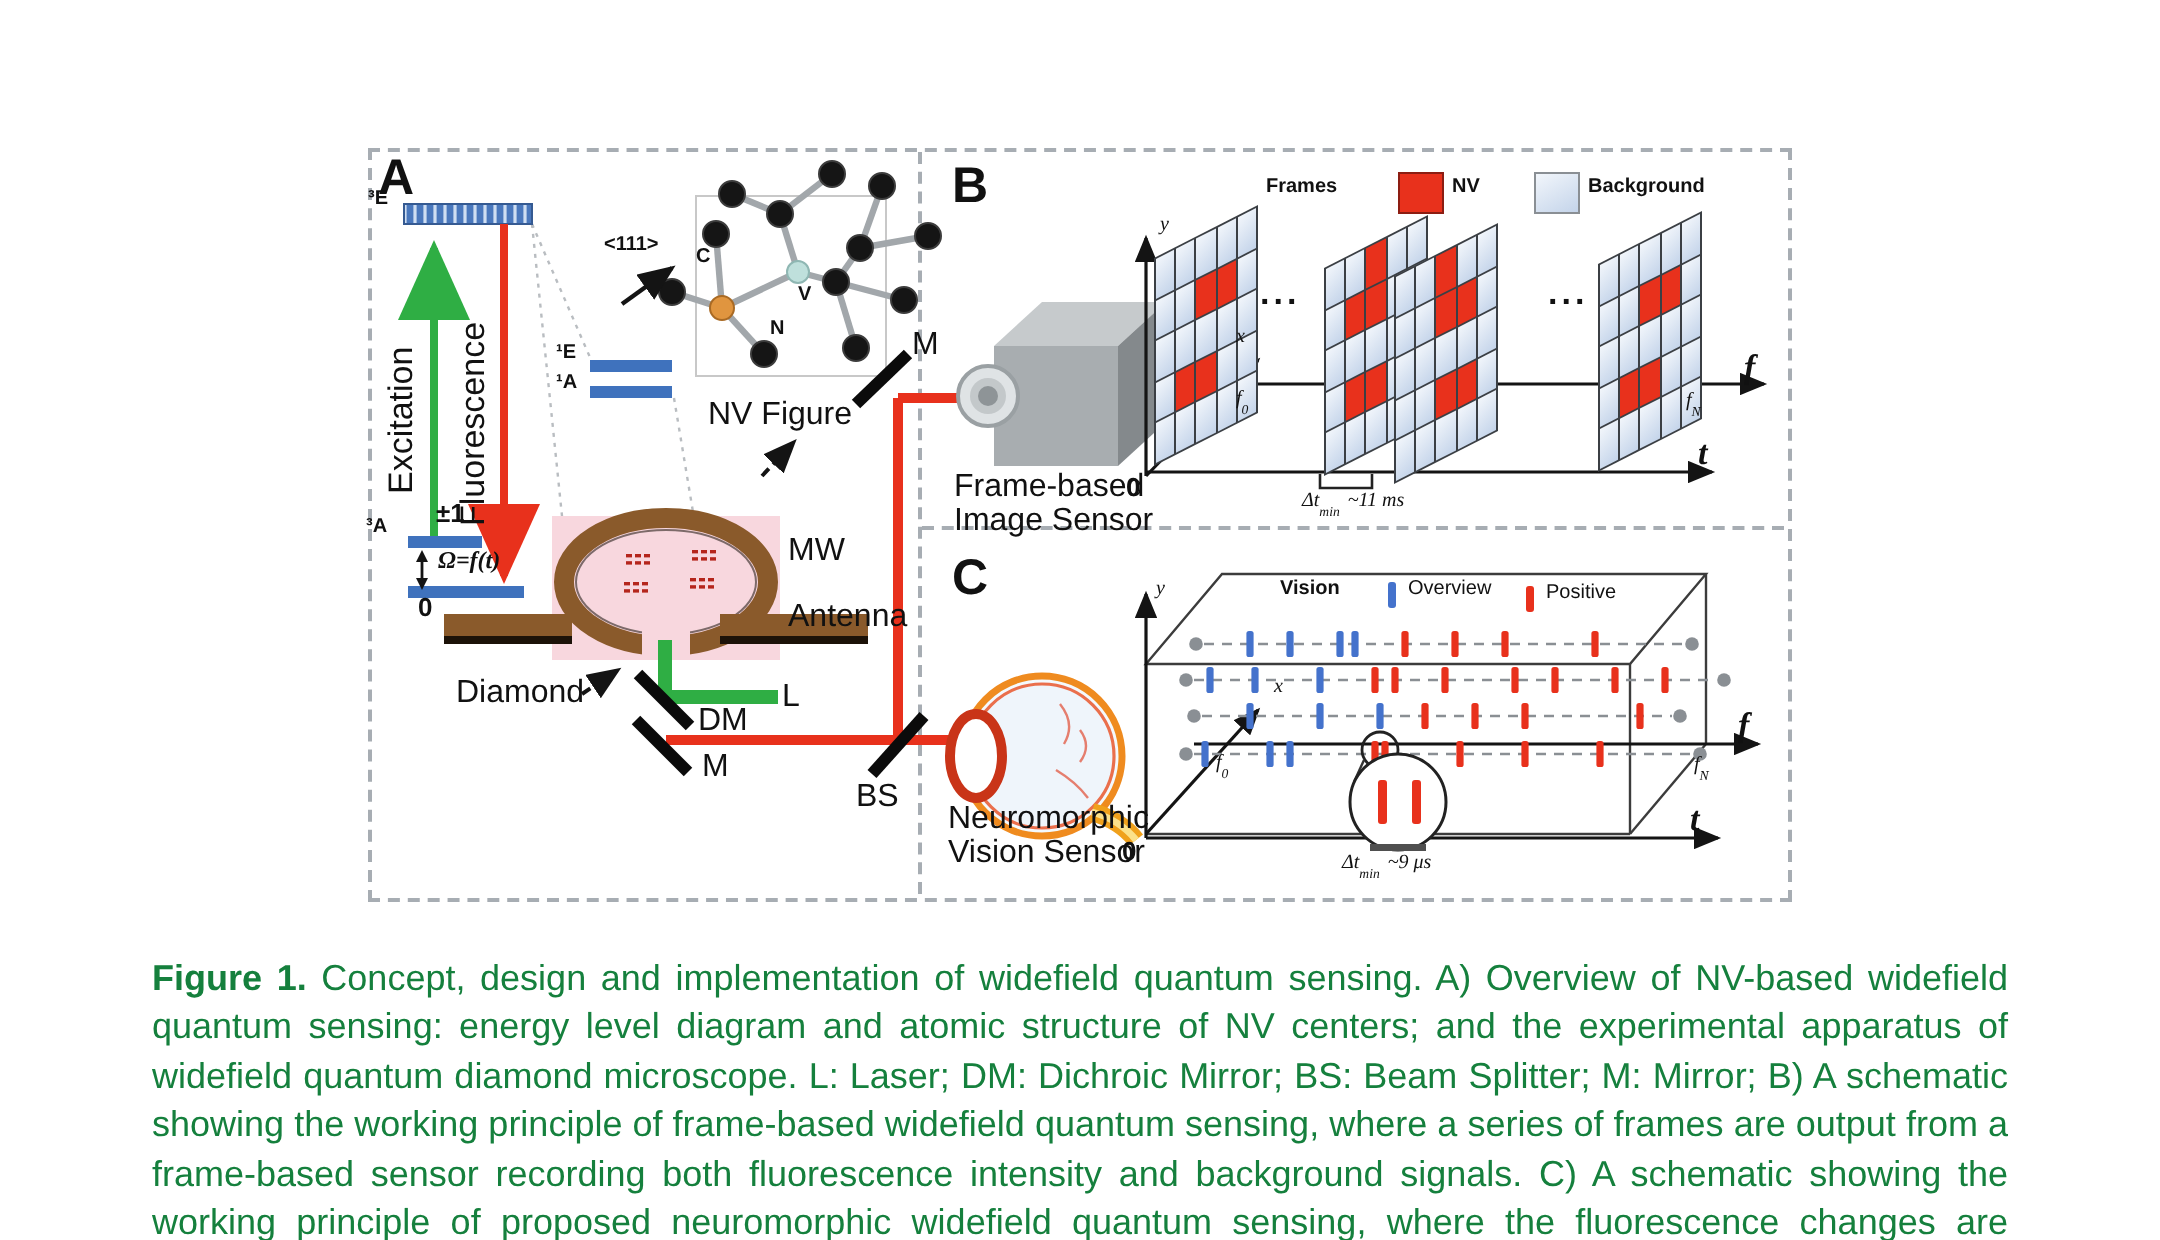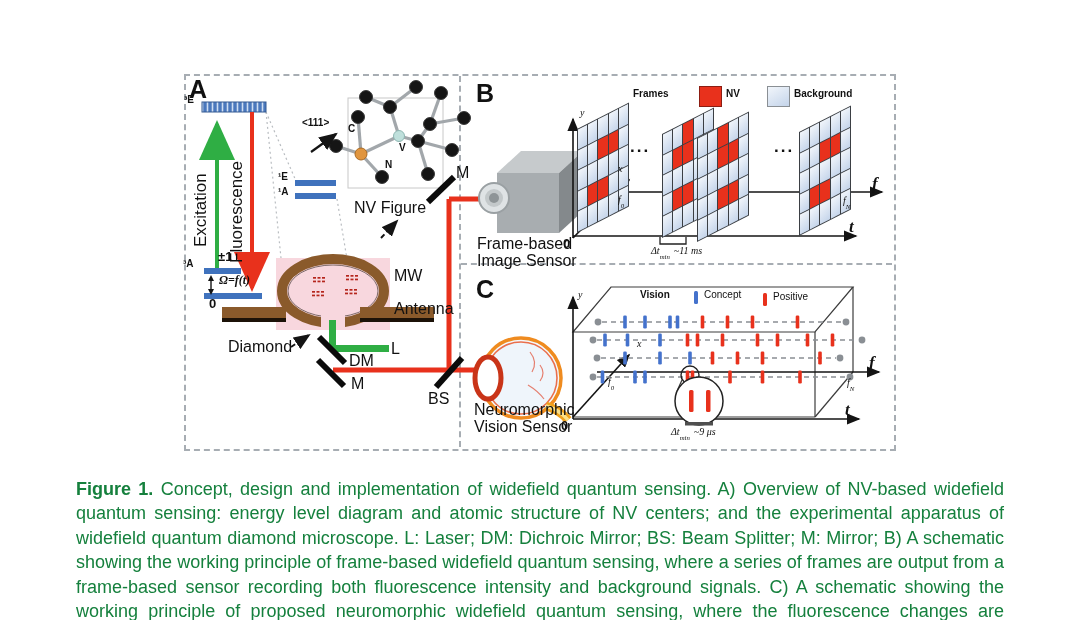--- a/index.html
+++ b/index.html
@@ -409,21 +409,21 @@
   <span class="lbl b s13" style="left:563px;top:237px">0</span>
   <span class="lbl mathr s14" style="left:618px;top:195px"><span>f</span><sub class="sub">0</sub></span>
   <span class="lbl mathr s14" style="left:843px;top:196px"><span>f</span><sub class="sub">N</sub></span>
   <span class="lbl mathr" style="left:651px;top:246px"><span>Δt</span><sub class="sub">min</sub><span class="rest">~11 ms</span></span>
   <span class="lbl s16" style="left:477px;top:236px">Frame-based</span>
   <span class="lbl s16" style="left:477px;top:253px">Image Sensor</span>
 
   <span class="lbl b s25" style="left:476px;top:276px">C</span>
   <span class="lbl b" style="left:640px;top:290px">Vision</span>
   <span class="tick tick-n" style="left:694px;top:291px"></span>
-  <span class="lbl" style="left:704px;top:290px">Concept</span>
+  <span class="lbl" style="left:704px;top:290px">Overview</span>
   <span class="tick tick-p" style="left:763px;top:293px"></span>
   <span class="lbl" style="left:773px;top:292px">Positive</span>
   <span class="lbl mathr" style="left:578px;top:290px">y</span>
   <span class="lbl mathr" style="left:637px;top:339px">x</span>
   <span class="lbl math s17" style="left:869px;top:354px">f</span>
   <span class="lbl math s17" style="left:845px;top:401px">t</span>
   <span class="lbl b s13" style="left:561px;top:419px">0</span>
   <span class="lbl mathr s14" style="left:608px;top:377px"><span>f</span><sub class="sub">0</sub></span>
   <span class="lbl mathr s14" style="left:847px;top:378px"><span>f</span><sub class="sub">N</sub></span>
   <span class="lbl mathr" style="left:671px;top:427px"><span>Δt</span><sub class="sub">min</sub><span class="rest">~9 μs</span></span>

